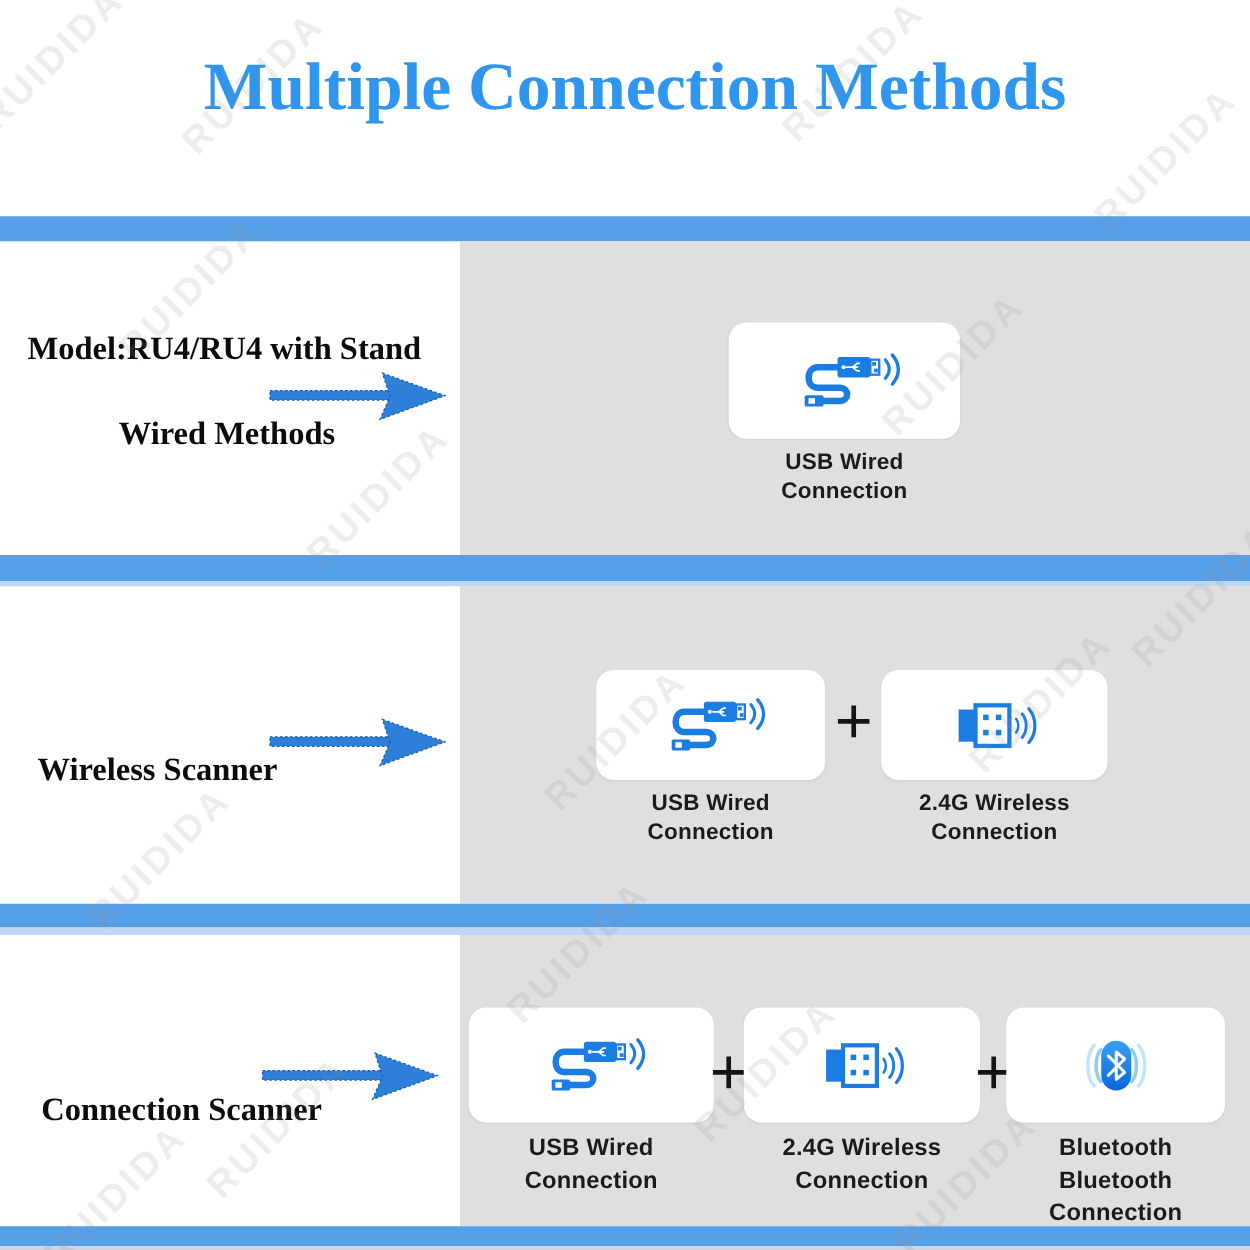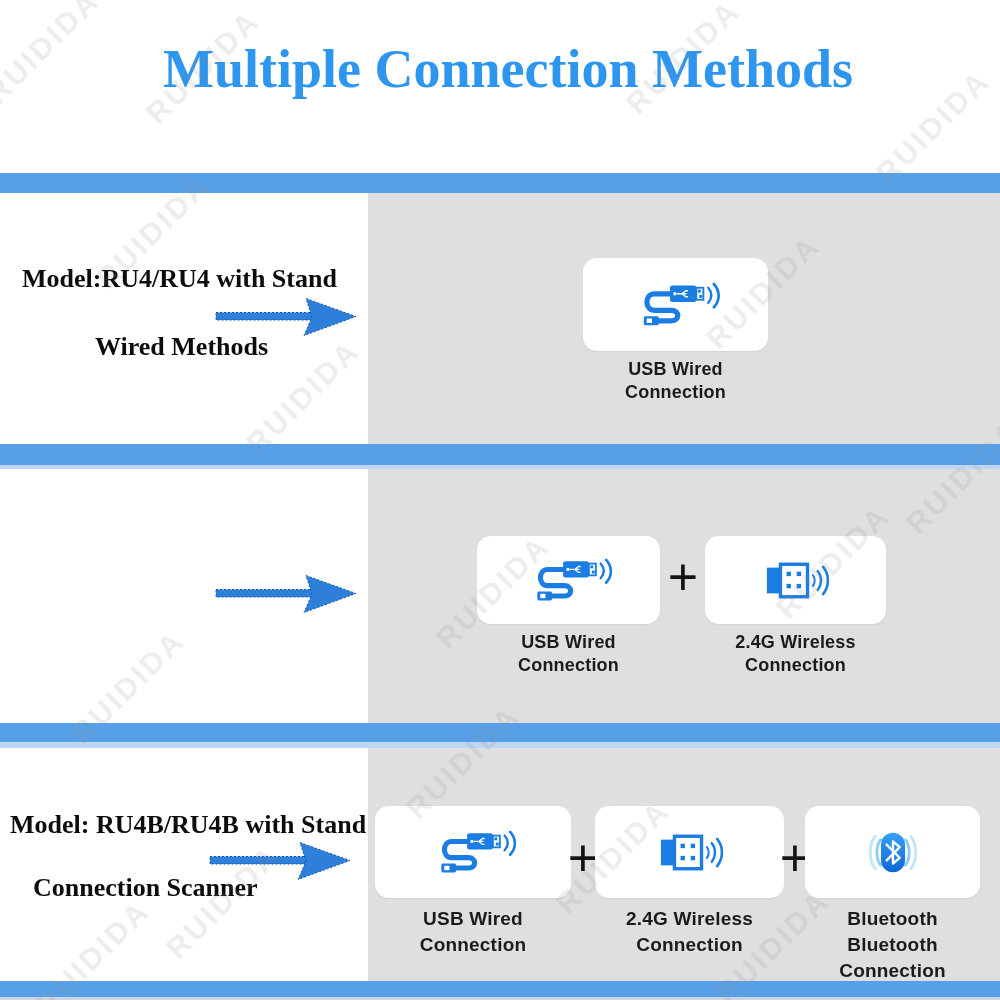--- a/index.html
+++ b/index.html
@@ -93,20 +93,21 @@
       <rect x="96" y="22.5" width="4" height="4" fill="#1b7ce2"></rect>
       <path d="M108 13 c5.5 6.5 5.5 13.5 0 20" stroke="#1b7ce2" stroke-width="3.2" fill="none" stroke-linecap="round"></path>
       <path d="M115.5 8 c8.5 9.5 8.5 21.5 0 31" stroke="#1b7ce2" stroke-width="3.6" fill="none" stroke-linecap="round"></path>
     </svg>
   </div>
   <div class="card-label lbl-sm" style="left:583px;top:358px;width:185px">
     <div>USB Wired</div>
     <div>Connection</div>
   </div>
 
+  <div class="model" style="left:30px;top:601px">Wireless Scanner</div>
 
   <svg class="arrow" style="left:215px;top:574px" viewBox="0 0 142 40">
     <rect x="1" y="15.5" width="96" height="7.5" fill="#2e7fd9" stroke="#1557ad" stroke-width="1" stroke-dasharray="2,2"></rect>
     <polygon points="91,1.5 141,19.5 89,38.5 97,20" fill="#2e7fd9" stroke="#1557ad" stroke-width="1" stroke-dasharray="2,2"></polygon>
   </svg>
 
   <div class="card" style="left:477px;top:536px;width:183px;height:88px">
     <svg width="96" height="53" viewBox="0 0 130 72">
       <path d="M60 21 H36 C23 21 23 43 36 43 H59 C70 43 70 57 59 57 H42" stroke="#1b7ce2" stroke-width="7" fill="none" stroke-linecap="round"></path>
       <rect x="22" y="51" width="20" height="12" rx="2" fill="#1b7ce2"></rect>
@@ -139,21 +140,20 @@
       <path d="M90 28 c3.5 4.5 3.5 11.5 0 16" stroke="#1b7ce2" stroke-width="3" fill="none" stroke-linecap="round"></path>
       <path d="M97 22 c6.5 8 6.5 20 0 28" stroke="#1b7ce2" stroke-width="3.4" fill="none" stroke-linecap="round"></path>
       <path d="M105 16 c9.5 11 9.5 29 0 40" stroke="#1b7ce2" stroke-width="3.8" fill="none" stroke-linecap="round"></path>
     </svg>
   </div>
   <div class="card-label lbl-sm" style="left:705px;top:631px;width:181px">
     <div>2.4G Wireless</div>
     <div>Connection</div>
   </div>
 
-  <div class="model" style="left:10px;top:810px">Model: RU4B/RU4B with Stand</div>
   <div class="model" style="left:33px;top:873px">Connection Scanner</div>
 
   <svg class="arrow" style="left:209px;top:841px" viewBox="0 0 142 40">
     <rect x="1" y="15.5" width="96" height="7.5" fill="#2e7fd9" stroke="#1557ad" stroke-width="1" stroke-dasharray="2,2"></rect>
     <polygon points="91,1.5 141,19.5 89,38.5 97,20" fill="#2e7fd9" stroke="#1557ad" stroke-width="1" stroke-dasharray="2,2"></polygon>
   </svg>
 
   <div class="card" style="left:375px;top:806px;width:196px;height:92px">
     <svg width="96" height="53" viewBox="0 0 130 72">
       <path d="M60 21 H36 C23 21 23 43 36 43 H59 C70 43 70 57 59 57 H42" stroke="#1b7ce2" stroke-width="7" fill="none" stroke-linecap="round"></path>

